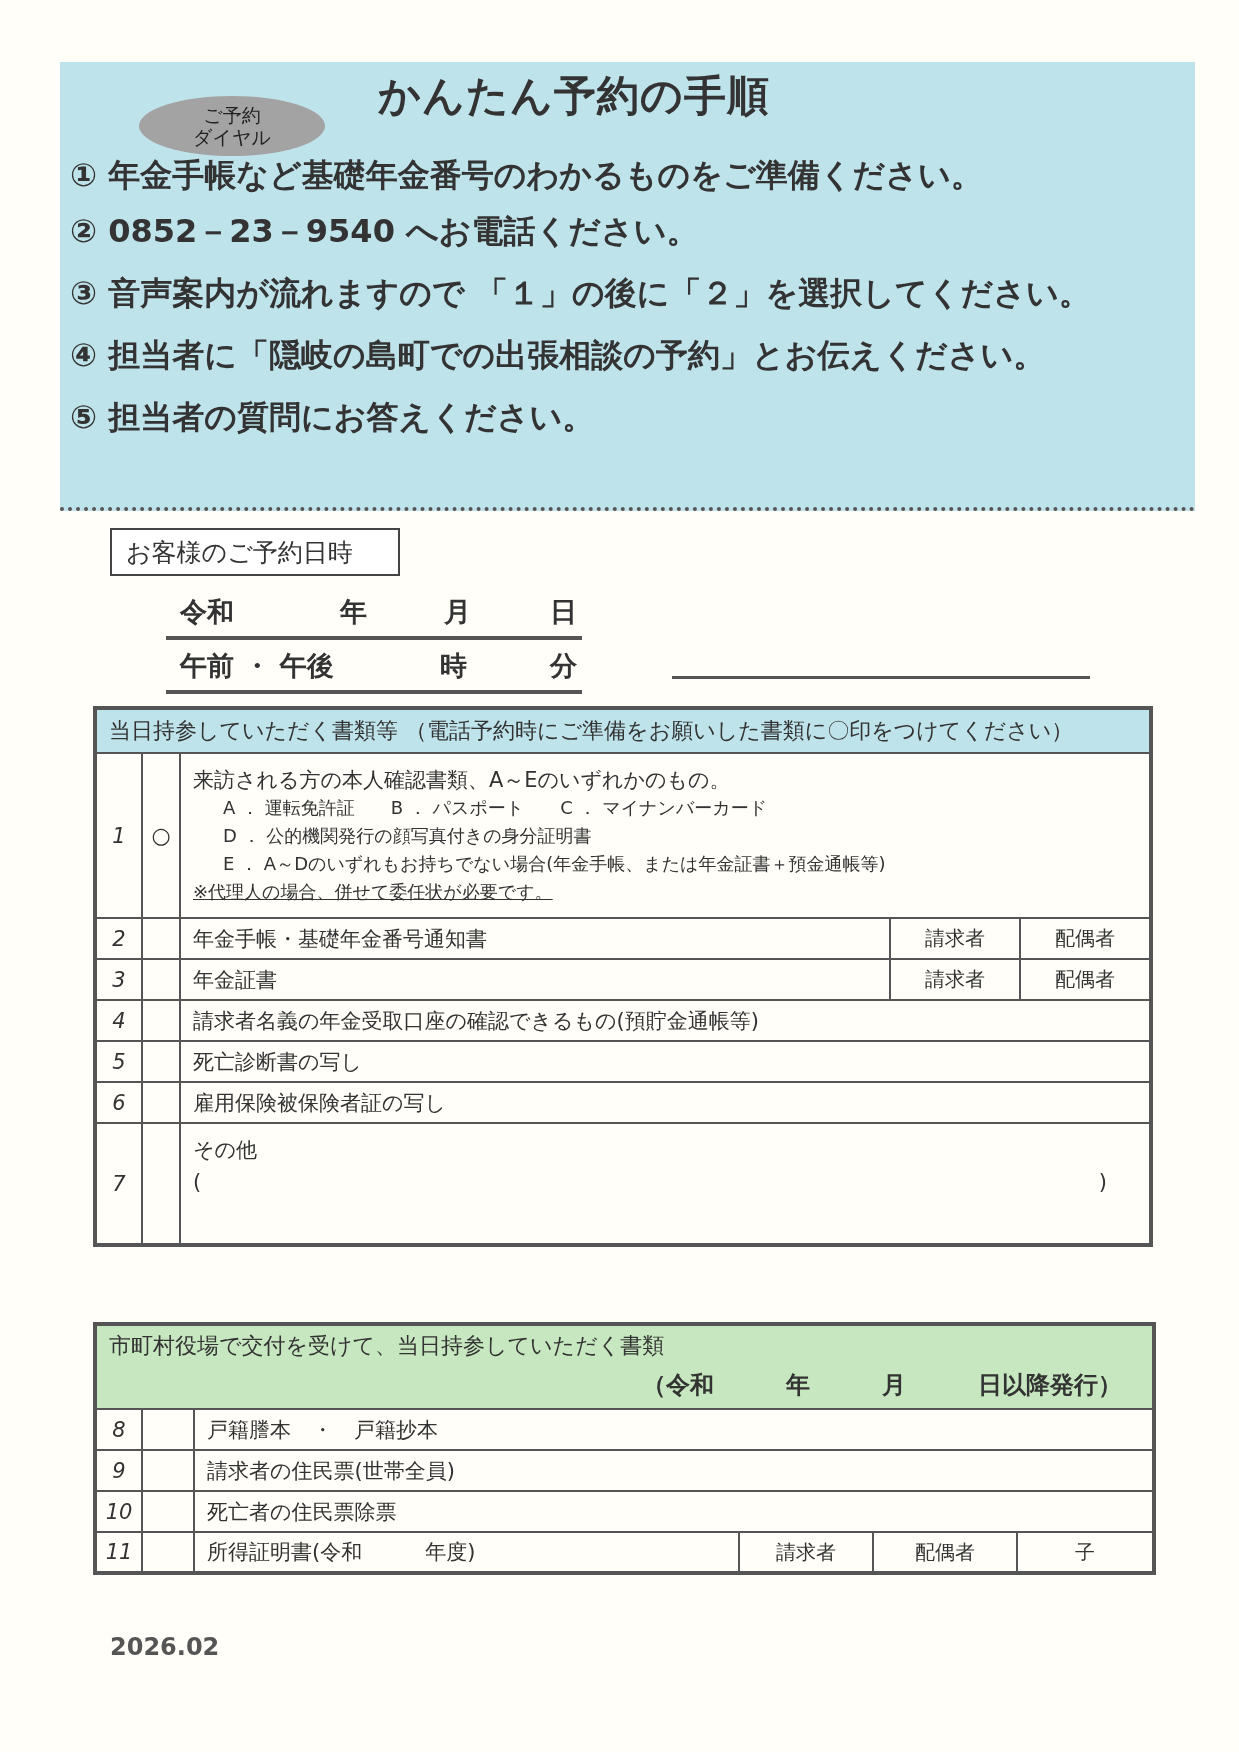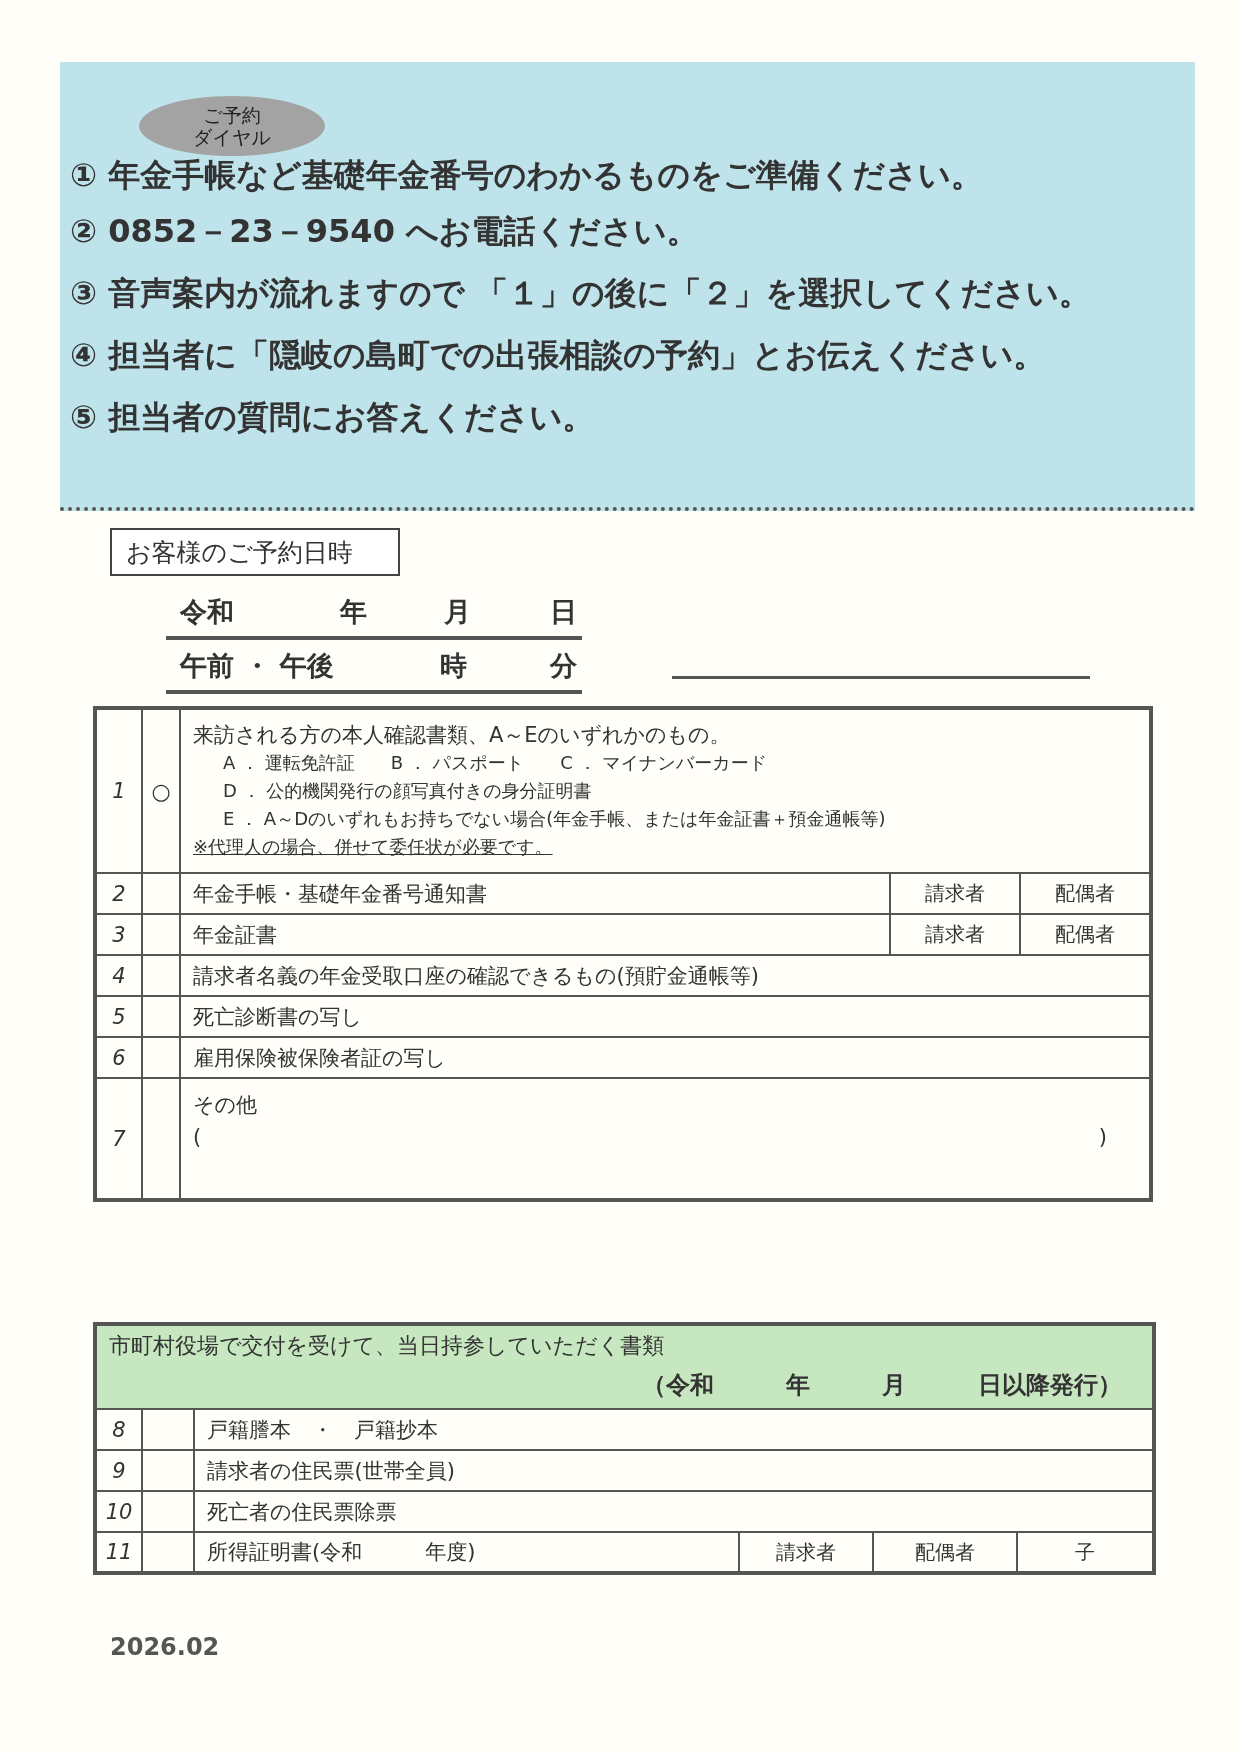--- a/index.html
+++ b/index.html
@@ -57,20 +57,21 @@
   .footer { position: absolute; left: 110px; top: 1633px; font-size: 24px; font-weight: bold; color: #555; }
 </style>
 </head>
 <body>
 
 <div class="top-panel">
   <div class="badge">
     <span>ご予約</span>
     <span>ダイヤル</span>
   </div>
+  <div class="panel-title">かんたん予約の手順</div>
   <div class="step" style="top:92px">① 年金手帳など基礎年金番号のわかるものをご準備ください。</div>
   <div class="step" style="top:148px">② 0852－23－9540 へお電話ください。</div>
   <div class="step" style="top:210px">③ 音声案内が流れますので 「１」の後に「２」を選択してください。</div>
   <div class="step" style="top:334px">⑤ 担当者の質問にお答えください。</div>
   <div class="step" style="top:272px">④ 担当者に「隠岐の島町での出張相談の予約」とお伝えください。</div>
 </div>
 
 <div class="reserve-box">お客様のご予約日時</div>
 
 <div class="date-line" style="top:590px">
@@ -81,20 +82,23 @@
 </div>
 <div class="date-line" style="top:644px">
   <span style="left:14px">午前 ・ 午後</span>
   <span style="left:274px">時</span>
   <span style="left:384px">分</span>
 </div>
 <div class="blank-line"></div>
 
 <table class="t1">
   <tbody>
+      <tr>
+    <td class="hdr1" colspan="5">当日持参していただく書類等 （電話予約時にご準備をお願いした書類に〇印をつけてください）</td>
+  </tr>
   <tr style="height:165px">
     <td class="num">1</td>
     <td class="chk">○</td>
     <td colspan="3" style="padding-top:4px;padding-bottom:4px;line-height:28px;">
       <div>来訪される方の本人確認書類、A～Eのいずれかのもの。</div>
       <div class="sub">A ． 運転免許証　　B ． パスポート　　C ． マイナンバーカード</div>
       <div class="sub">D ． 公的機関発行の顔写真付きの身分証明書</div>
       <div class="sub">E ． A～Dのいずれもお持ちでない場合(年金手帳、または年金証書＋預金通帳等)</div>
       <div class="note">※代理人の場合、併せて委任状が必要です。</div>
     </td>

